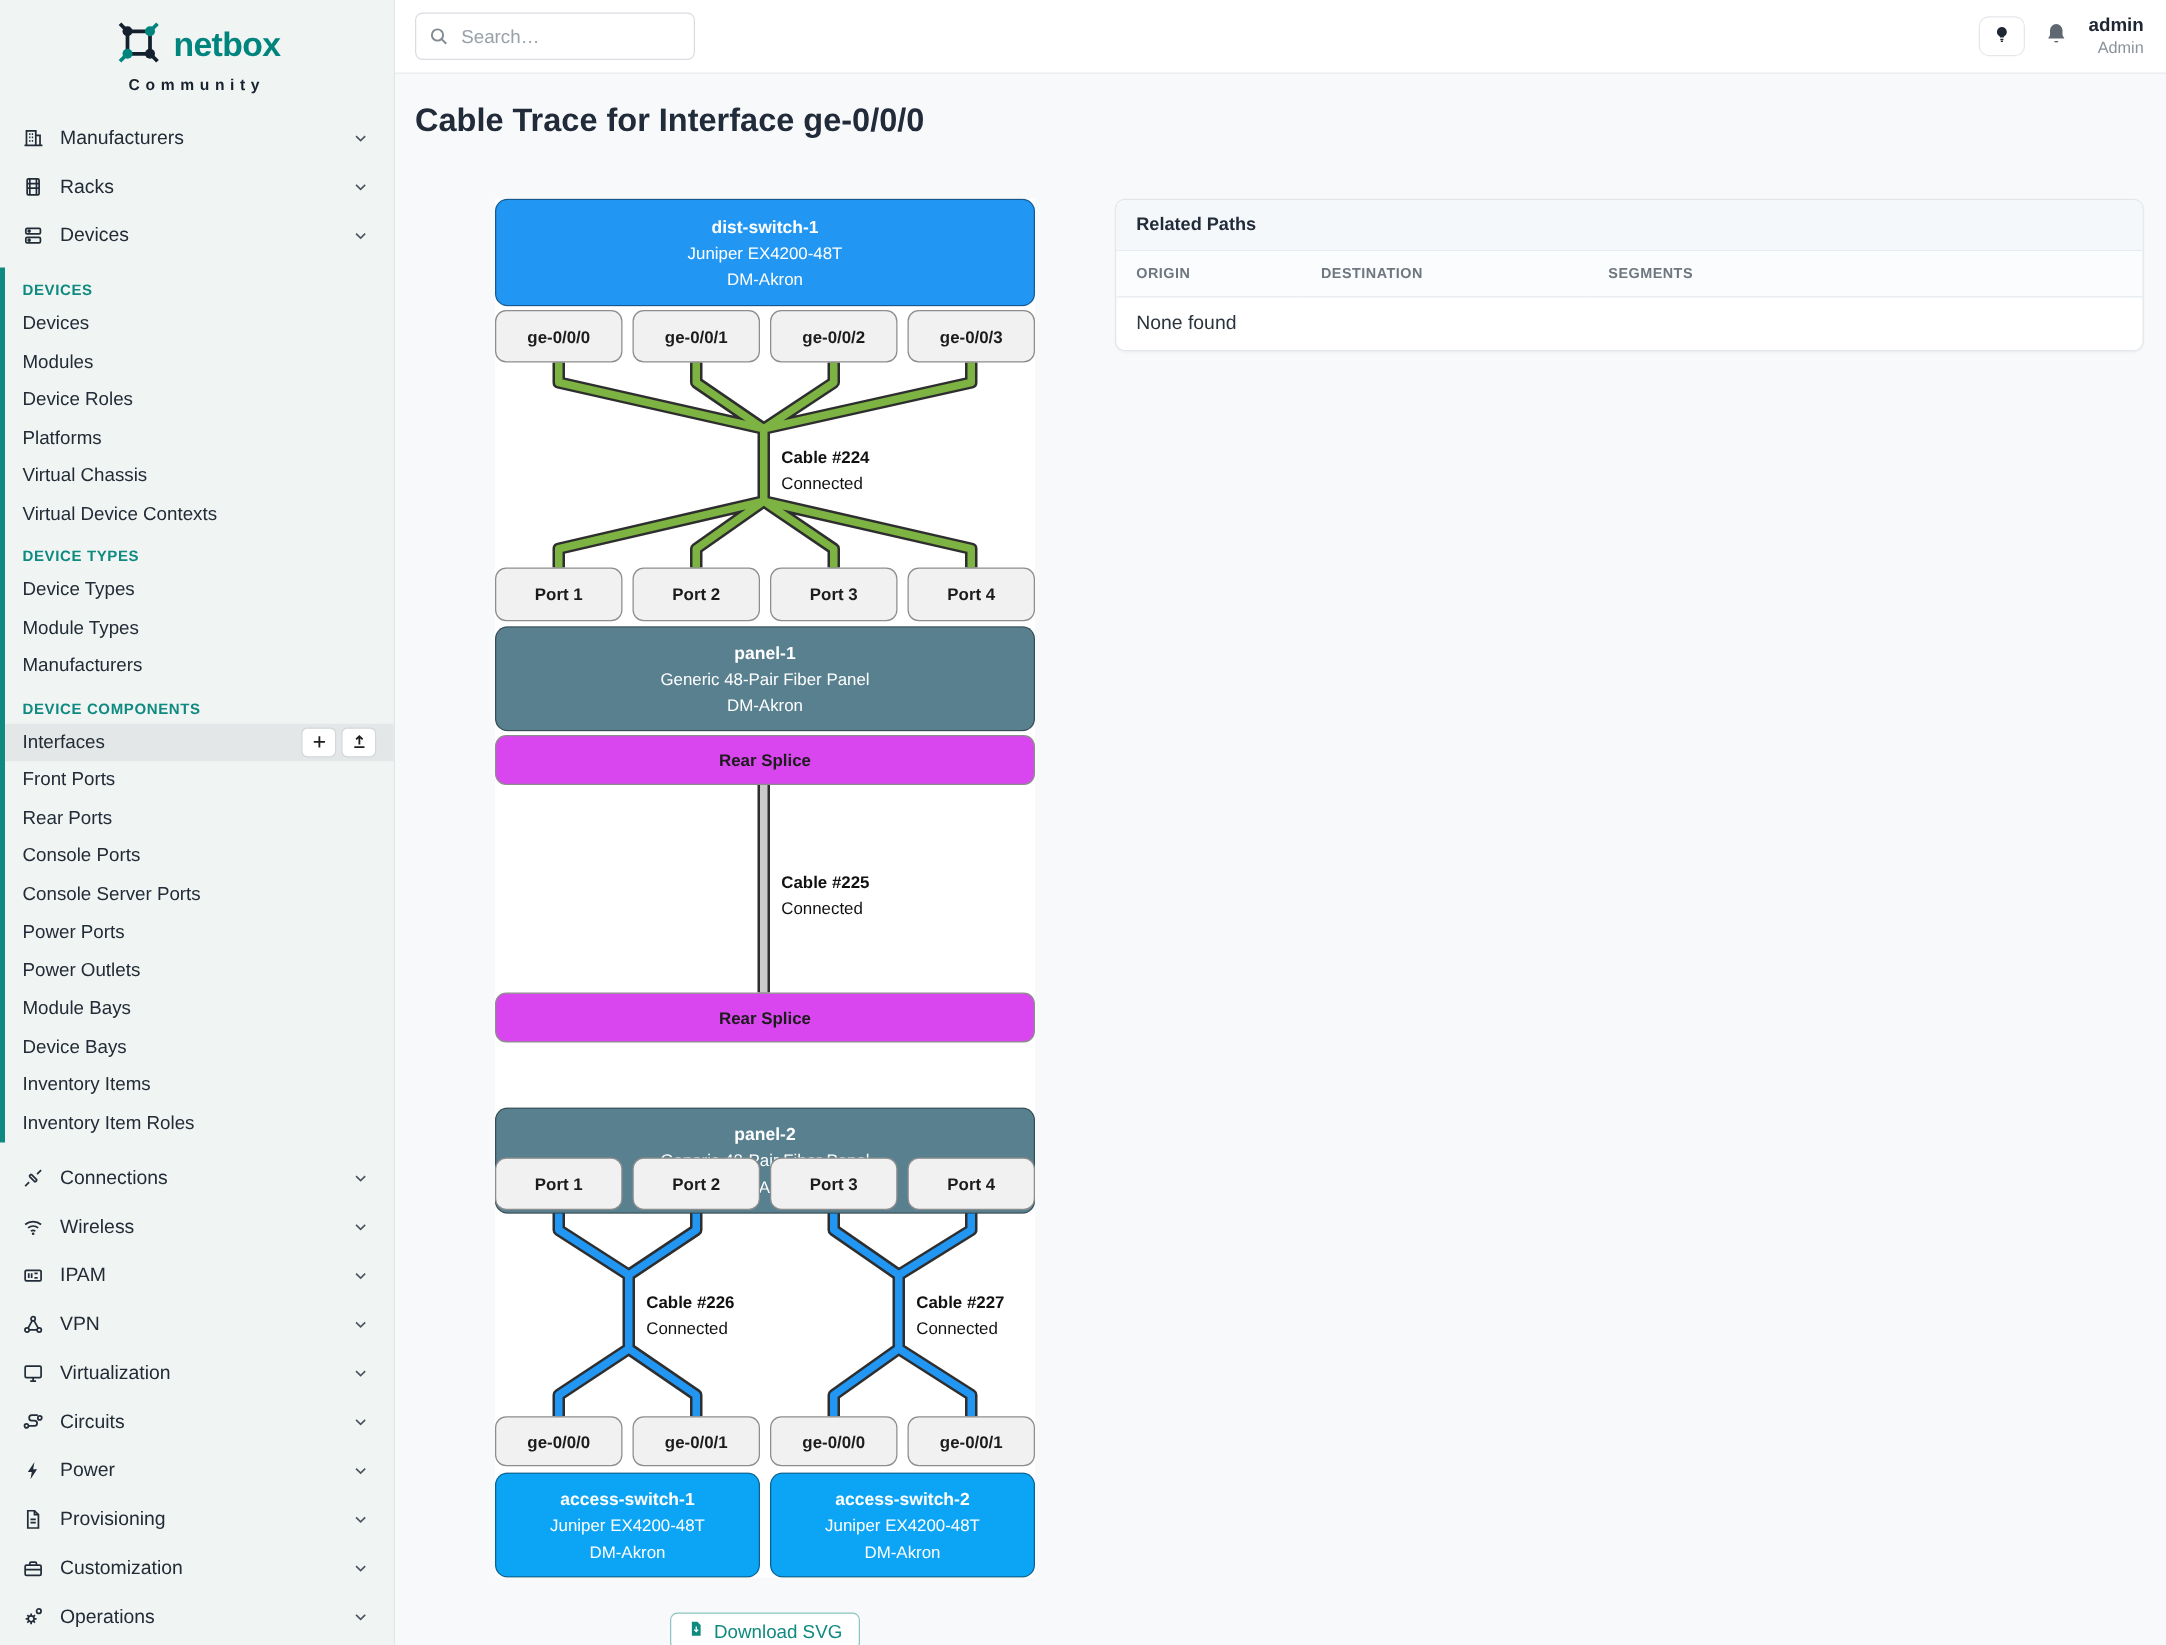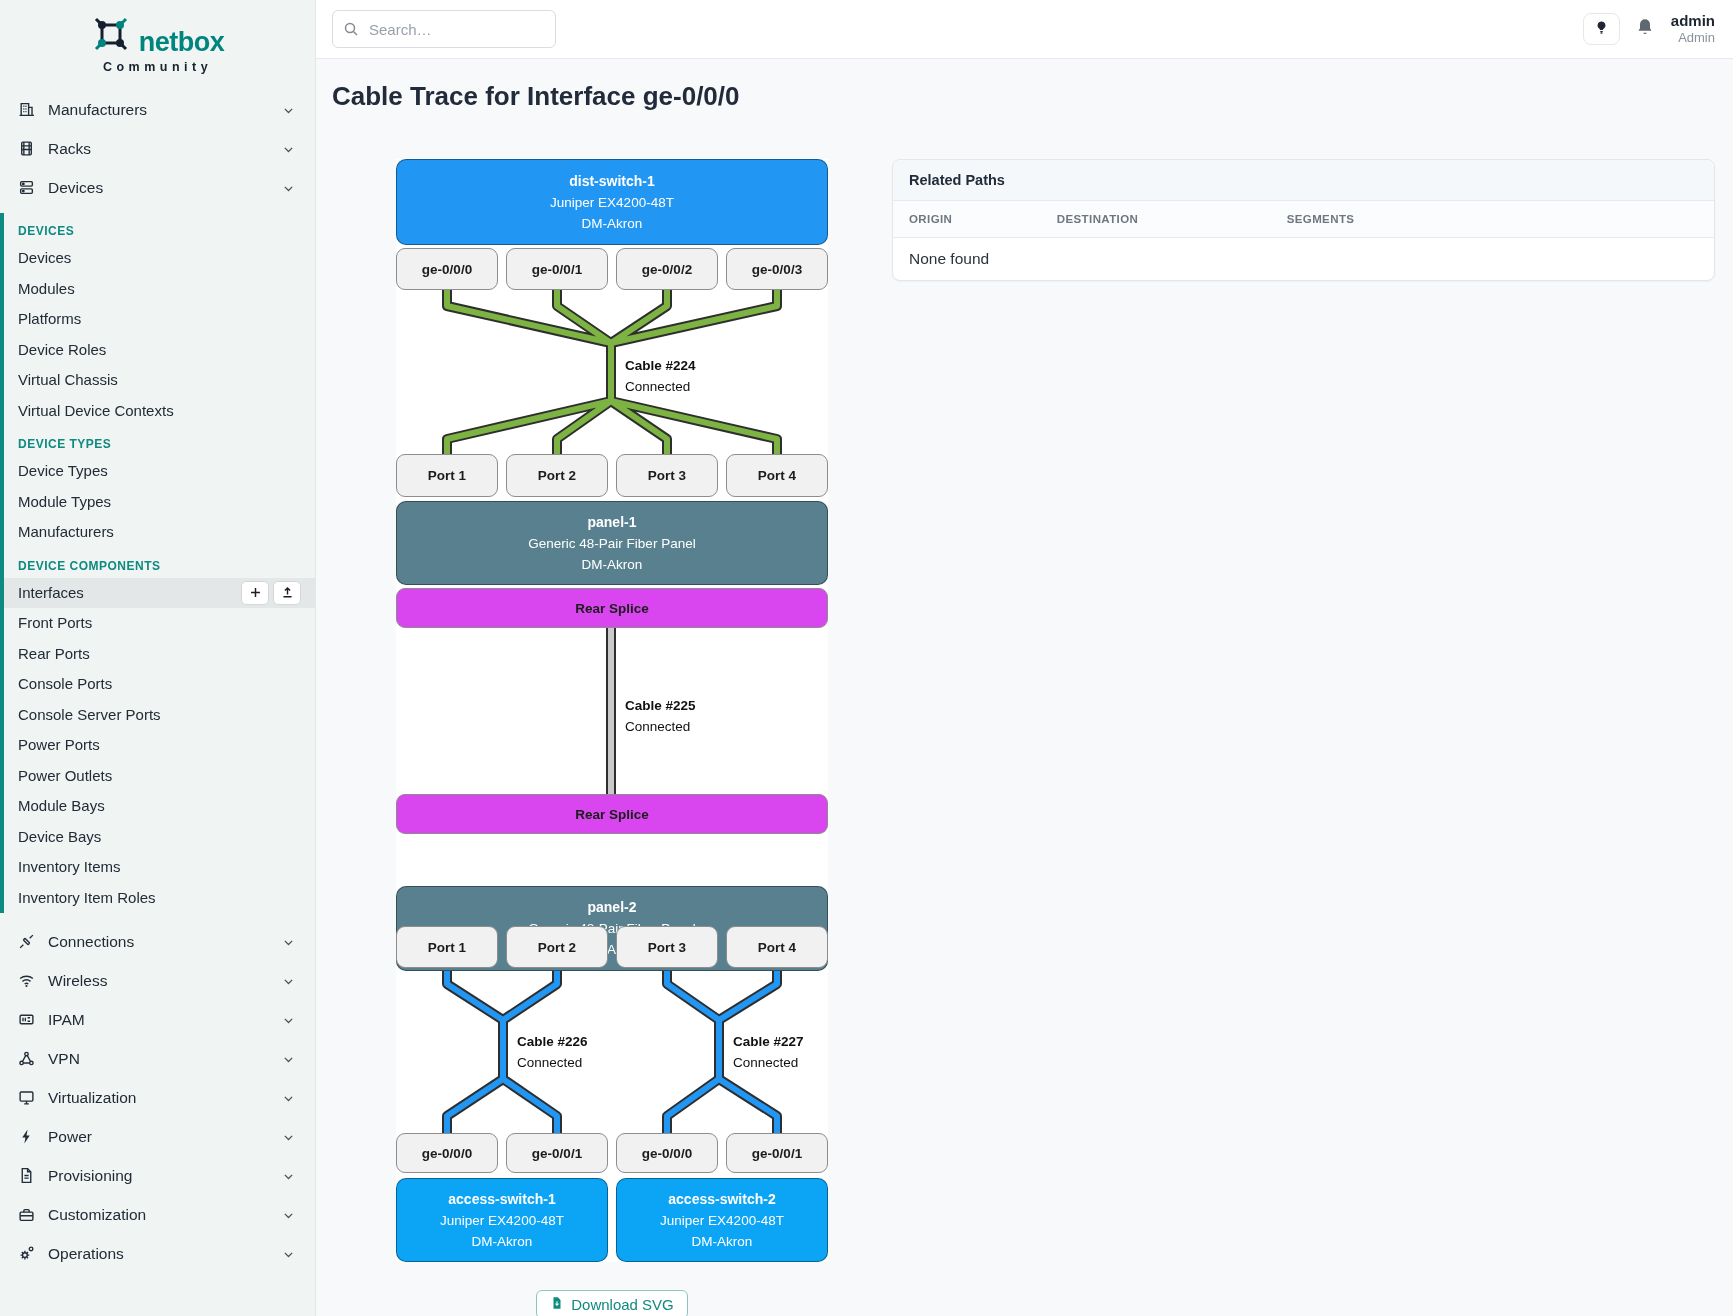--- a/index.html
+++ b/index.html
@@ -9,21 +9,21 @@
     font-family:"Liberation Sans", sans-serif;
     display:flex; background:#f8f9fb; color:#222b36;
   }
   
   .sidebar {
     width:316px; flex:0 0 316px; height:1316px; overflow:hidden;
     background:#f0f4f3; border-right:1px solid #e2e6e6;
     display:flex; flex-direction:column;
   }
   .logo-block { padding:14px 0 0; text-align:center; cursor:pointer; }
-  .logo-row { display:flex; align-items:flex-end; justify-content:center; gap:8px; }
+  .logo-row { display:flex; align-items:center; justify-content:center; gap:8px; }
   .logo-word { font-size:27px; font-weight:700; color:#00857e; letter-spacing:-0.5px; }
   .logo-sub { margin-top:2px; font-size:12.5px; font-weight:600; letter-spacing:4.5px; color:#18222e; }
   .nav-top { margin-top:16px; }
   .nav-row {
     height:39px; display:flex; align-items:center; gap:13px;
     padding:0 20px 0 18px; font-size:15.5px; cursor:pointer;
   }
   .nav-row .glyph { width:17px; height:17px; flex:0 0 17px; color:#232d39; }
   .nav-row .chev { margin-left:auto; color:#4b545e; width:13px; height:13px; }
   .submenu {
@@ -174,22 +174,22 @@
       <span class="chev"><svg viewBox="0 0 16 16" width="13" height="13" fill="none" stroke="currentColor" stroke-width="1.6">
             <path d="M3.5 6l4.5 4.5L12.5 6"></path>
           </svg></span>
     </div>
   </nav>
 
   <div class="submenu">
     <div class="side-heading">DEVICES</div>
     <div class="side-item">Devices</div>
     <div class="side-item">Modules</div>
+    <div class="side-item">Device Roles</div>
     <div class="side-item">Platforms</div>
-    <div class="side-item">Device Roles</div>
     <div class="side-item">Virtual Chassis</div>
     <div class="side-item">Virtual Device Contexts</div>
 
     <div class="side-heading">DEVICE TYPES</div>
     <div class="side-item">Device Types</div>
     <div class="side-item">Module Types</div>
     <div class="side-item">Manufacturers</div>
 
     <div class="side-heading">DEVICE COMPONENTS</div>
     <div class="side-item active">
@@ -260,20 +260,31 @@
       <span class="chev"><svg viewBox="0 0 16 16" width="13" height="13" fill="none" stroke="currentColor" stroke-width="1.6">
             <path d="M3.5 6l4.5 4.5L12.5 6"></path>
           </svg></span>
     </div>
     <div class="nav-row">
       <span class="glyph"><svg viewBox="0 0 16 16" width="17" height="17" fill="none" stroke="currentColor" stroke-width="1.3">
             <rect x="2" y="2.8" width="12" height="8.6" rx="1"></rect>
             <path d="M5.8 14h4.4M8 11.4V14"></path>
           </svg></span>
       <span>Virtualization</span>
+      <span class="chev"><svg viewBox="0 0 16 16" width="13" height="13" fill="none" stroke="currentColor" stroke-width="1.6">
+            <path d="M3.5 6l4.5 4.5L12.5 6"></path>
+          </svg></span>
+    </div>
+    <div class="nav-row">
+      <span class="glyph"><svg viewBox="0 0 16 16" width="17" height="17" fill="none" stroke="currentColor" stroke-width="1.3">
+            <circle cx="3" cy="11" r="1.5"></circle>
+            <circle cx="13" cy="5" r="1.5"></circle>
+            <path d="M4.5 11H9a2 2 0 0 0 0-4H7a2 2 0 0 1 0-4h4.5"></path>
+          </svg></span>
+      <span>Circuits</span>
       <span class="chev"><svg viewBox="0 0 16 16" width="13" height="13" fill="none" stroke="currentColor" stroke-width="1.6">
             <path d="M3.5 6l4.5 4.5L12.5 6"></path>
           </svg></span>
     </div>
     <div class="nav-row">
       <span class="glyph"><svg viewBox="0 0 16 16" width="17" height="17">
             <path d="M9 1.5L4 9h3l-1 5.5L11 7H8z" fill="currentColor"></path>
           </svg></span>
       <span>Power</span>
       <span class="chev"><svg viewBox="0 0 16 16" width="13" height="13" fill="none" stroke="currentColor" stroke-width="1.6">

